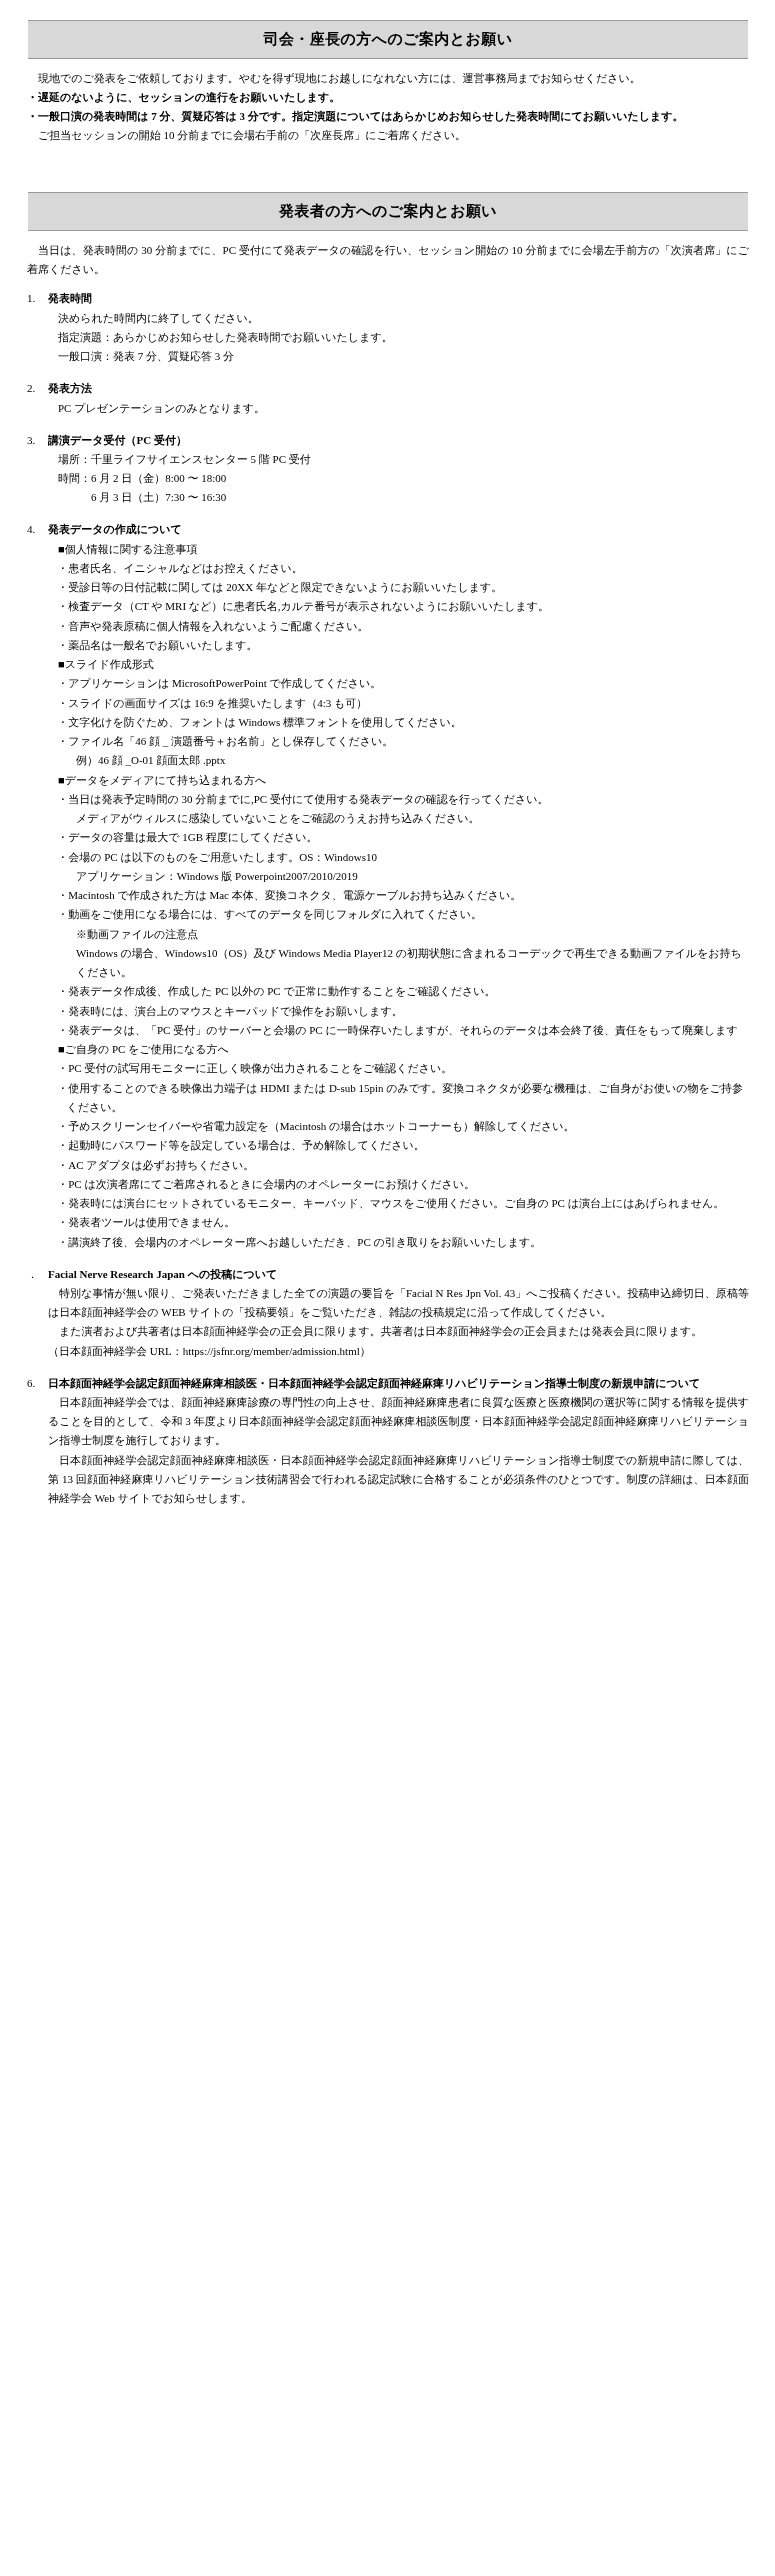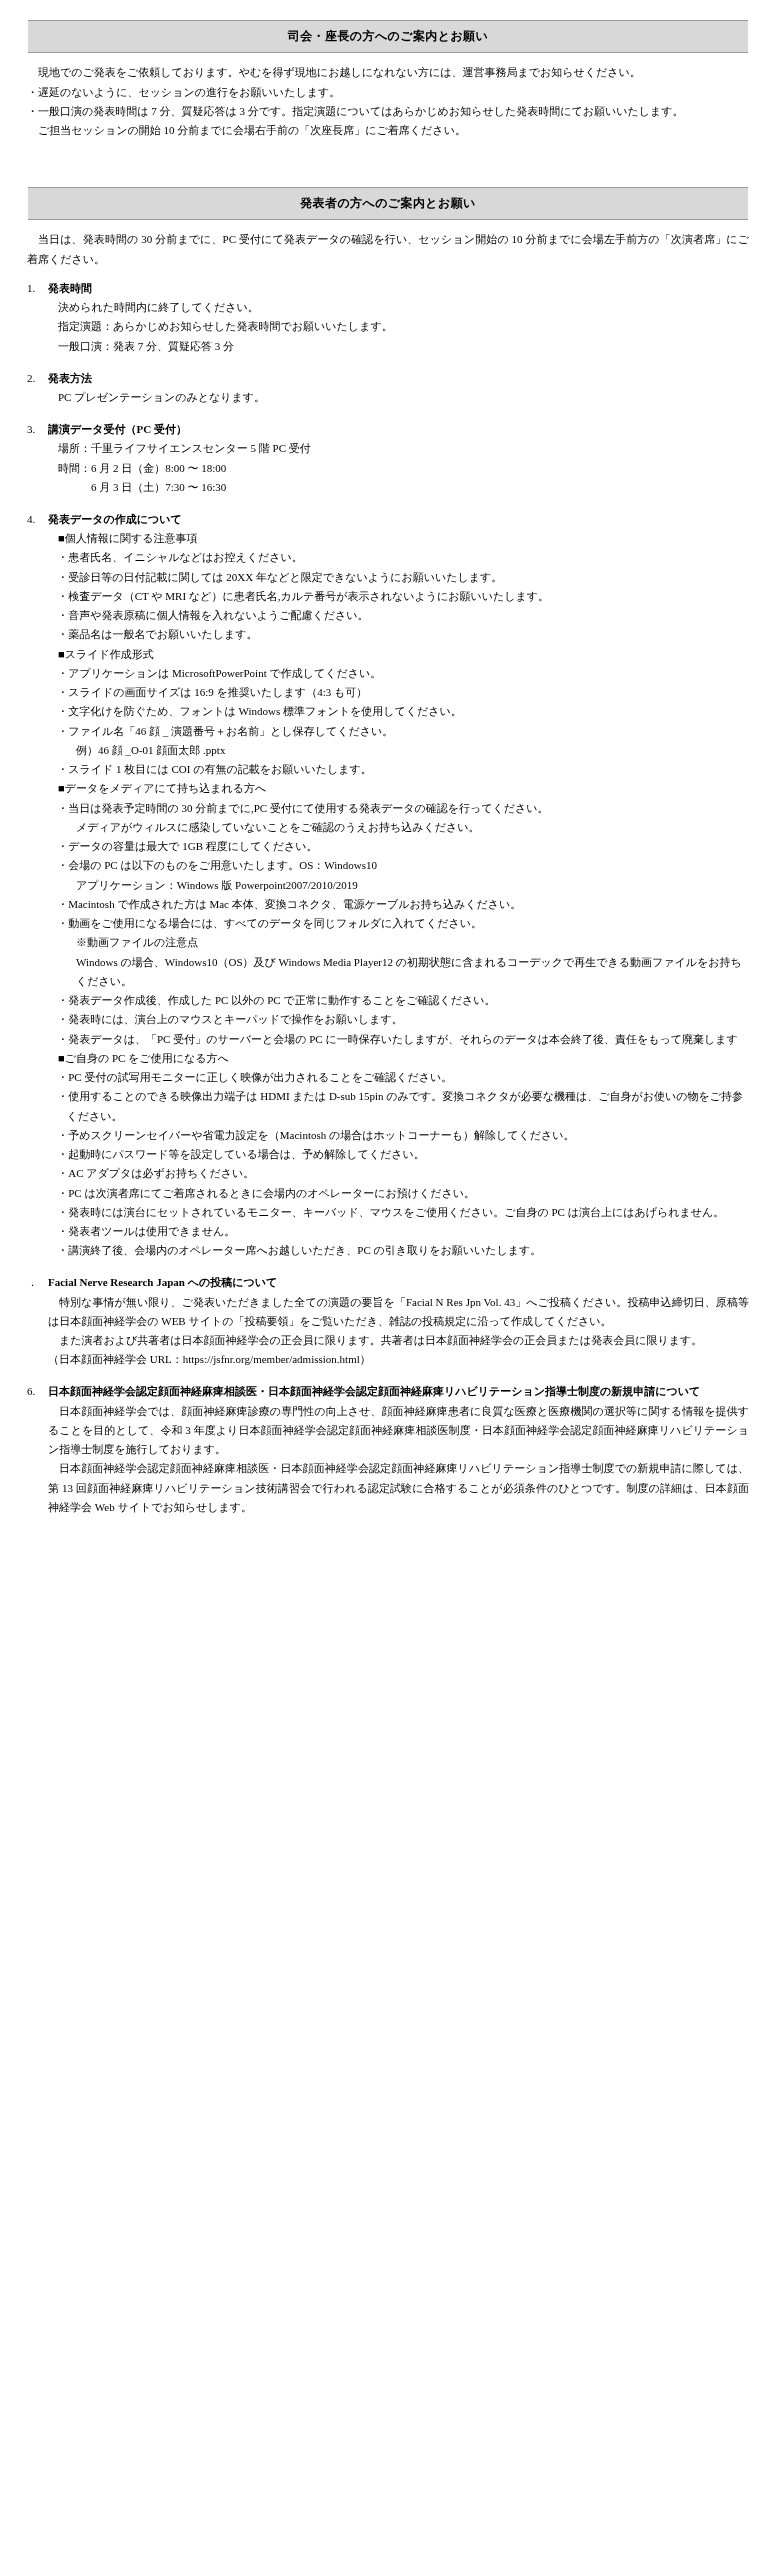--- a/index.html
+++ b/index.html
@@ -18,32 +18,32 @@
     width: 776px;
     box-sizing: border-box;
     padding: 12.7px 27px 28px 27px;
   }
   .section-banner {
     background: #d8d8d8;
     border-top: 0.7px solid #9a9a9a;
     border-bottom: 0.7px solid #9a9a9a;
     text-align: center;
     font-weight: bold;
-    font-size: 12px;
+    font-size: 15px;
     padding: 5px 0 5.7px 0;
     letter-spacing: 0.4px;
     margin: 7px 0 10px 0;
   }
   .banner-wrap { padding: 0 1.4px; }
   p.para {
     margin: 0 0 0 0;
     text-indent: 1em;
     text-align: justify;
   }
-  p.para.noindent { text-indent: 0; }
+  p.para.noindent { text-indent: 0; font-weight: bold; }
   .block { margin-bottom: 21px; }
   .gap-lg { height: 18.4px; }
   .gap-md { height: 10px; }
 
   ol.numlist {
     list-style: none;
     margin: 0;
     padding: 0;
   }
   ol.numlist > li {
@@ -165,21 +165,20 @@
       <span class="dot-line">検査データ（CT や MRI など）に患者氏名,カルテ番号が表示されないようにお願いいたします。</span>
       <span class="dot-line">音声や発表原稿に個人情報を入れないようご配慮ください。</span>
       <span class="dot-line">薬品名は一般名でお願いいたします。</span>
 
       <span class="group-head">■スライド作成形式</span>
       <span class="dot-line">アプリケーションは MicrosoftPowerPoint で作成してください。</span>
       <span class="dot-line">スライドの画面サイズは 16:9 を推奨いたします（4:3 も可）</span>
       <span class="dot-line">文字化けを防ぐため、フォントは Windows 標準フォントを使用してください。</span>
       <span class="dot-line">ファイル名「46 顔 _ 演題番号＋お名前」とし保存してください。</span>
       <span class="cont">例）46 顔 _O-01 顔面太郎 .pptx</span>
-      <span class="dot-line">スライド 1 枚目には COI の有無の記載をお願いいたします。</span>
 
       <span class="group-head">■データをメディアにて持ち込まれる方へ</span>
       <span class="dot-line">当日は発表予定時間の 30 分前までに,PC 受付にて使用する発表データの確認を行ってください。</span>
       <span class="cont">メディアがウィルスに感染していないことをご確認のうえお持ち込みください。</span>
       <span class="dot-line">データの容量は最大で 1GB 程度にしてください。</span>
       <span class="dot-line">会場の PC は以下のものをご用意いたします。OS：Windows10</span>
       <span class="cont">アプリケーション：Windows 版 Powerpoint2007/2010/2019</span>
       <span class="dot-line">Macintosh で作成された方は Mac 本体、変換コネクタ、電源ケーブルお持ち込みください。</span>
       <span class="dot-line">動画をご使用になる場合には、すべてのデータを同じフォルダに入れてください。</span>
       <span class="note-head">※動画ファイルの注意点</span>

